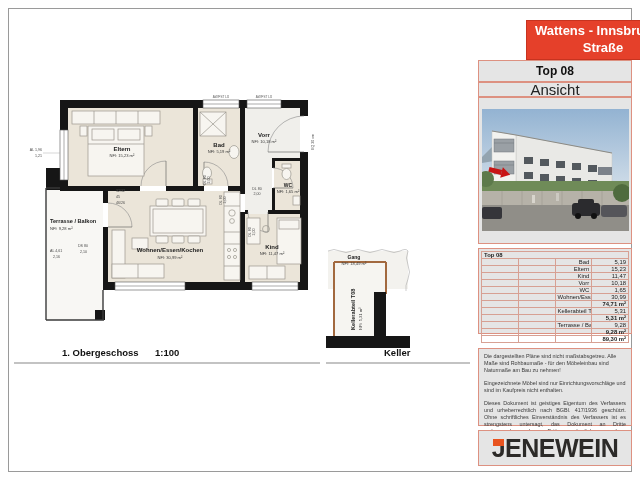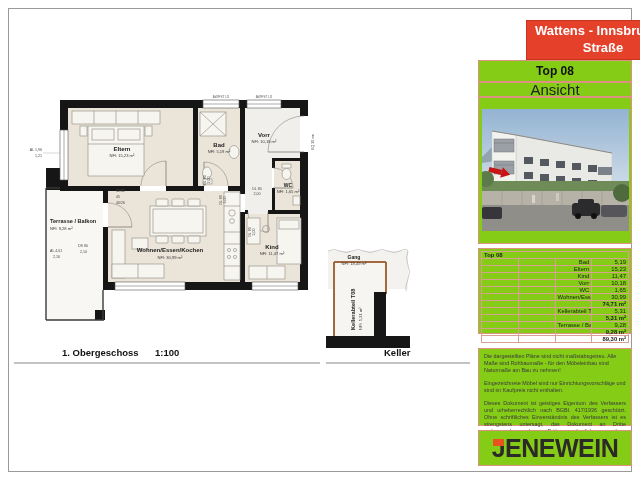--- a/index.html
+++ b/index.html
@@ -15,21 +15,21 @@
   .ra{font-size:4.1px;fill:#3a3a3a;text-anchor:middle;}
   .ra-st{font-size:4.1px;fill:#3a3a3a;text-anchor:start;}
   .rn-st{font-size:5.6px;font-weight:bold;fill:#1b1b1b;text-anchor:start;}
   .dim{font-size:3.6px;fill:#4a4a4a;}
   .dimc{font-size:3.6px;fill:#4a4a4a;text-anchor:middle;}
   .dime{font-size:3.6px;fill:#4a4a4a;text-anchor:end;}
   .tag{font-size:3.1px;fill:#5a5a5a;text-anchor:middle;}
   .cap{font-size:9.5px;font-weight:bold;fill:#111;}
 
   
-  .tb{position:absolute;box-sizing:border-box;background:#84cc16;border:1px solid #dd9181;}
+  .tb{position:absolute;box-sizing:border-box;background:#e5e5e5;border:1px solid #dd9181;}
   .tb-header{left:478px;top:20px;width:154px;height:40px;background:#e5402a;border-color:#c7331f;
              color:#fff;font-weight:bold;font-size:13px;line-height:1.3;text-align:center;
              display:flex;align-items:center;justify-content:center;padding:1px 4px;margin-left:48px;}
   .tb-unit{left:478px;top:60px;width:154px;height:22px;font-size:12px;font-weight:bold;
            text-align:center;line-height:21px;color:#111;}
   .tb-view{left:478px;top:82px;width:154px;height:15px;font-size:15px;text-align:center;
            line-height:14px;color:#222;}
   .tb-photo{left:478px;top:97px;width:154px;height:147px;}
   .tb-photo svg{position:absolute;left:3px;top:11px;}
   .tb-table{left:478px;top:248px;width:154px;height:86px;padding:2px;}

